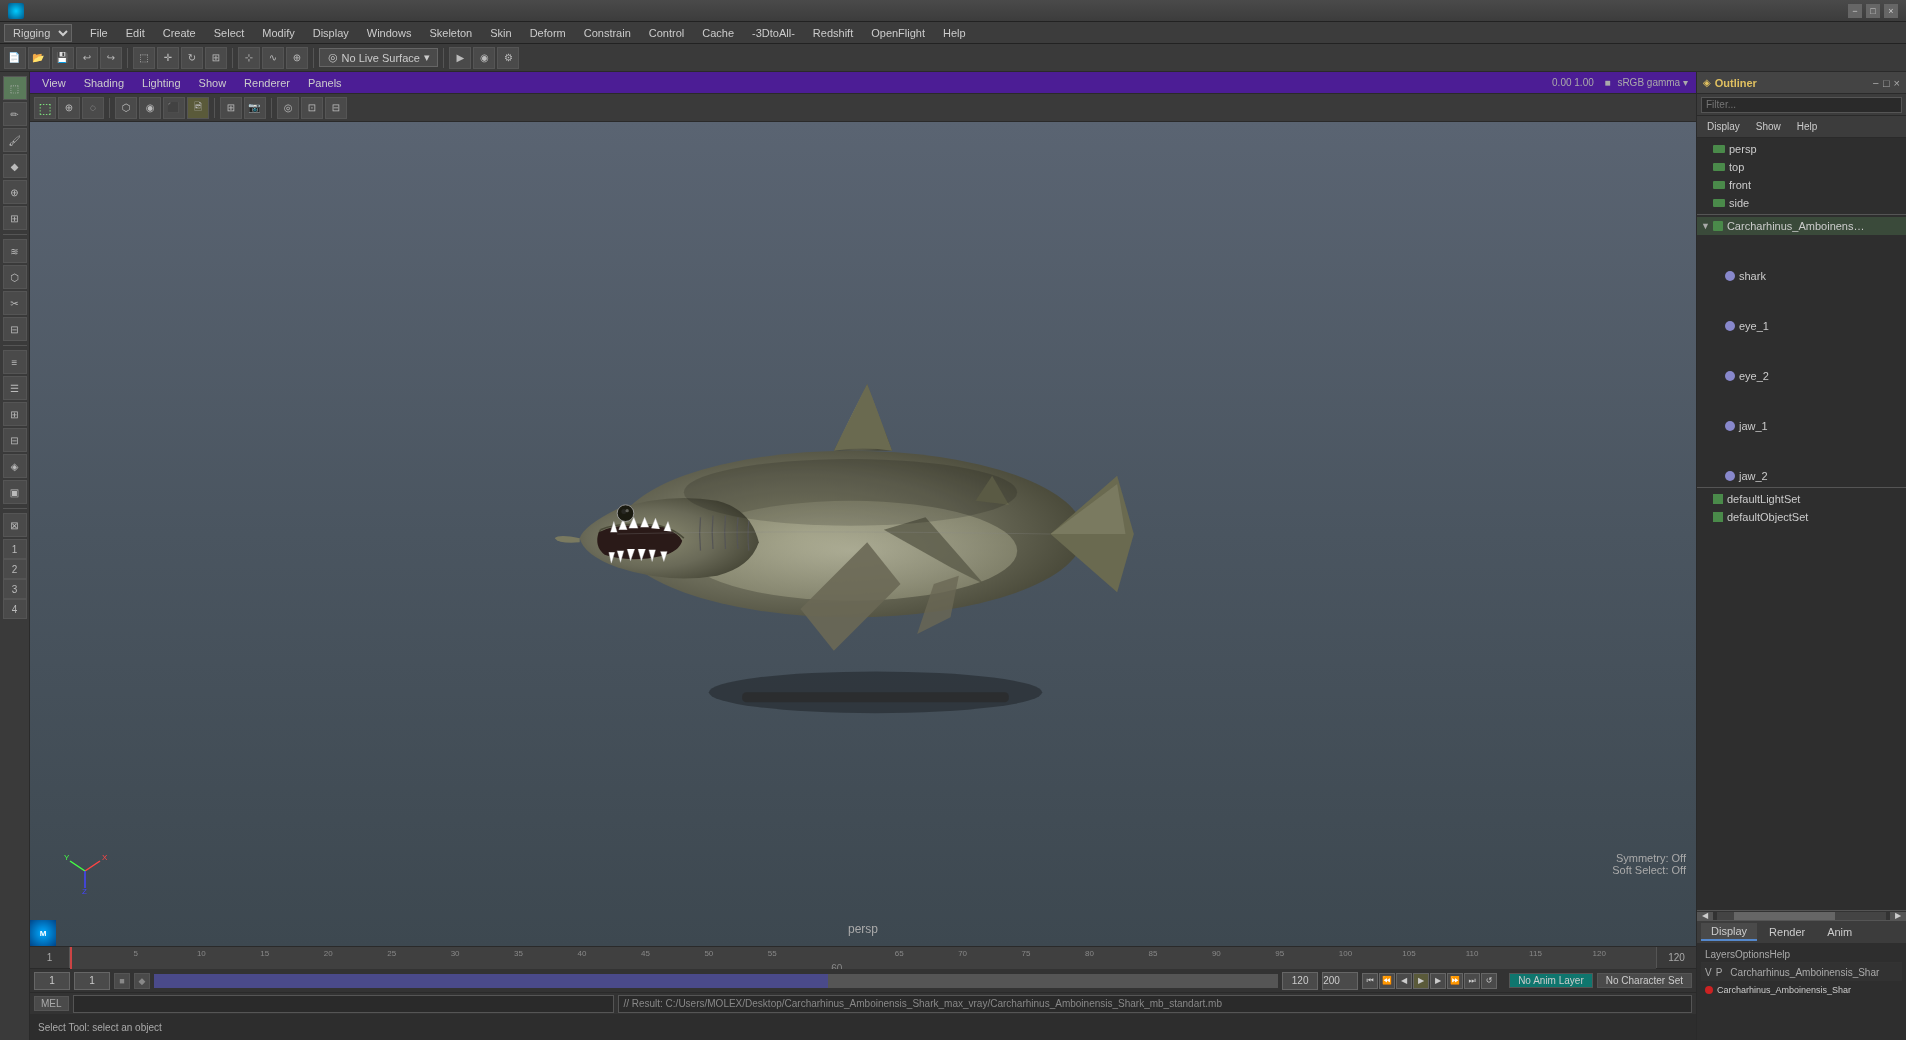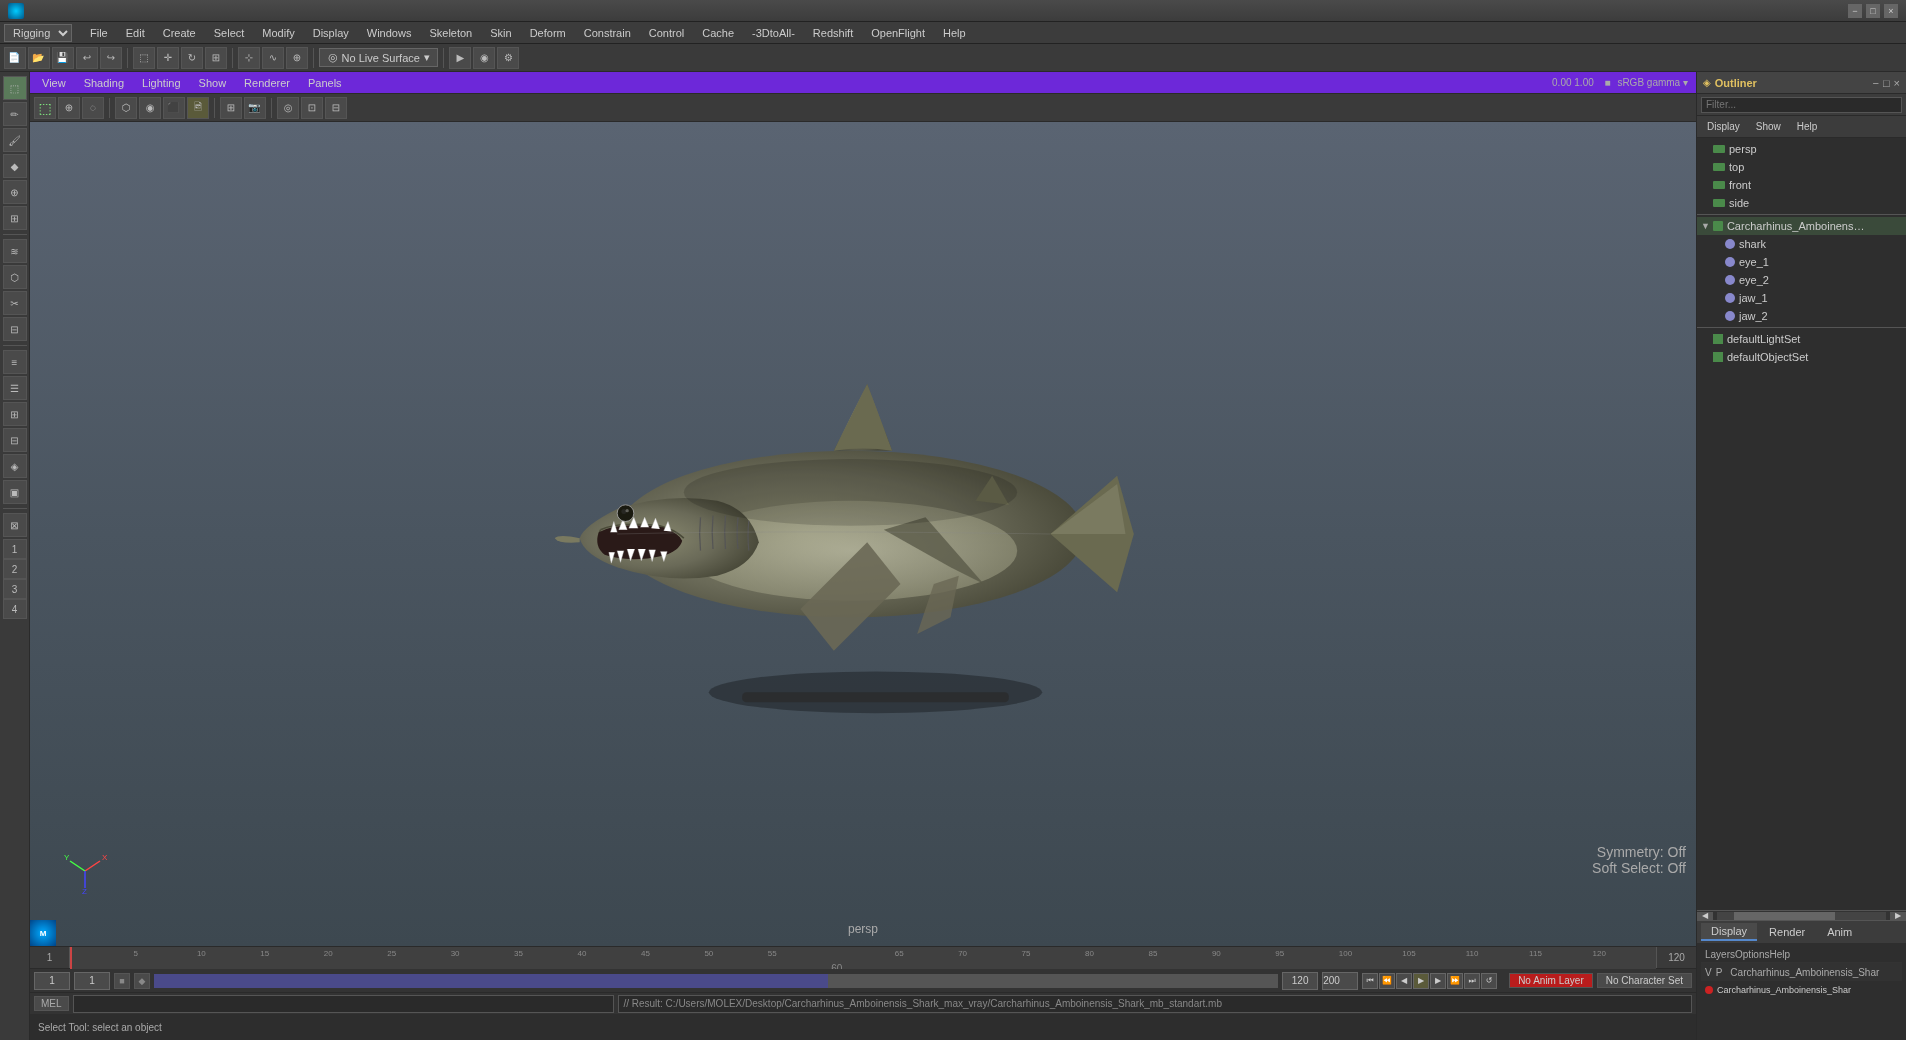--- a/index.html
+++ b/index.html
@@ -133,21 +133,21 @@
       align-items: center;
       justify-content: center;
       cursor: pointer;
       font-size: 10px;
       color: #bbb;
     }
 
     
     #viewport-menubar {
       height: 22px;
-      background: #6d28d9;
+      background: #4c1d95;
       display: flex;
       align-items: center;
       padding: 0 4px;
       gap: 2px;
       border-bottom: 1px solid #2a2a2a;
     }
 
     
     #viewport-toolbar {
       height: 28px;
@@ -249,21 +249,21 @@
       border-radius: 50%;
     }
     .tree-item .set-icon {
       width: 10px;
       height: 10px;
       background: #4a8a4a;
       margin-right: 4px;
       display: inline-block;
     }
     .tree-item.indent1 { padding-left: 16px; }
-    .tree-item.indent2 { padding-left: 28px; }
+    .tree-item.indent2 { padding-left: 28px; margin-top: 32px; }
     .outliner-divider {
       height: 1px;
       background: #555;
       margin: 2px 0;
     }
     .frame-input {
       width: 40px;
       height: 16px;
       background: #4a4a4a;
       border: 1px solid #666;
@@ -414,21 +414,21 @@
       display: flex;
       align-items: center;
       padding: 0 4px;
     }
 
     
     #symmetry-info {
       position: absolute;
       bottom: 70px;
       right: 10px;
-      font-size: 14px;
+      font-size: 11px;
       color: #aaa;
       text-align: right;
     }
   </style>
 </head>
 <body>
 
 <div id="page-wrapper">
 
   <div id="title-bar">
@@ -724,21 +724,21 @@
           <div class="play-btn">⏪</div>
           <div class="play-btn">◀</div>
           <div class="play-btn" style="background:#5a5a3a;">▶</div>
           <div class="play-btn">▶</div>
           <div class="play-btn">⏩</div>
           <div class="play-btn">⏭</div>
           <div class="play-btn">↺</div>
         </div>
 
         <div style="display:flex;align-items:center;gap:4px;margin-left:8px;">
-          <div style="background:#b91c1c;border:1px solid #555;padding:1px 8px;font-size:10px;color:#ccc;cursor:pointer;">No Anim Layer</div>
+          <div style="background:#0f766e;border:1px solid #555;padding:1px 8px;font-size:10px;color:#ccc;cursor:pointer;">No Anim Layer</div>
           <div style="background:#4a4a4a;border:1px solid #555;padding:1px 8px;font-size:10px;color:#ccc;cursor:pointer;">No Character Set</div>
         </div>
       </div>
 
       <div id="command-line">
         <div id="mel-badge">MEL</div>
         <input type="text" id="command-input" placeholder="" style="flex: 1 1 0%; height: 18px; background: rgb(42, 42, 42); border: 1px solid rgb(85, 85, 85); color: rgb(204, 204, 204); font-size: 10px; padding: 0px 4px;">
         <div style="flex:2;height:18px;background:#2a2a2a;border:1px solid #555;color:#888;font-size:10px;padding:0 4px;overflow:hidden;display:flex;align-items:center;">
           <span>// Result: C:/Users/MOLEX/Desktop/Carcharhinus_Amboinensis_Shark_max_vray/Carcharhinus_Amboinensis_Shark_mb_standart.mb</span>
         </div>

